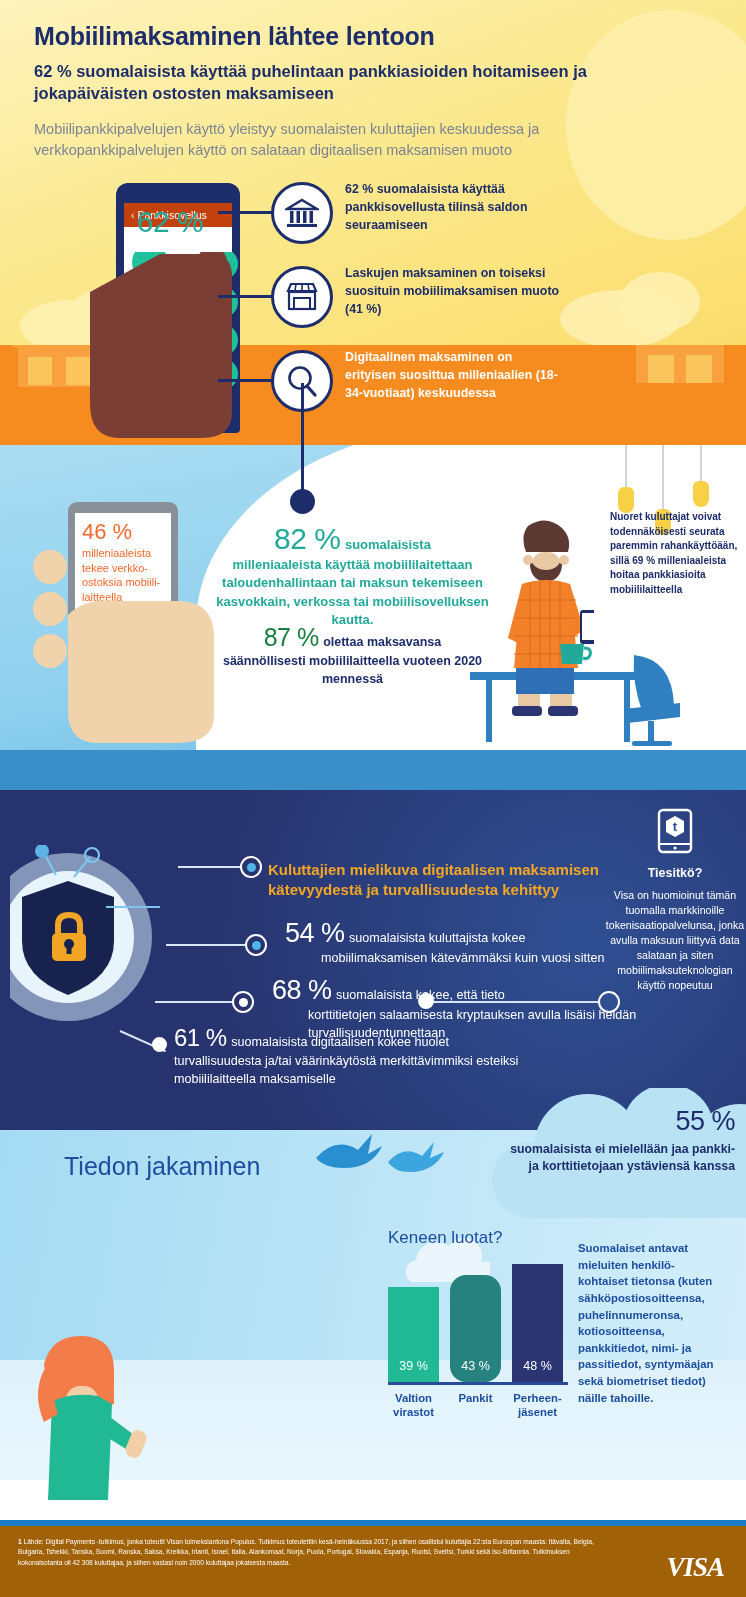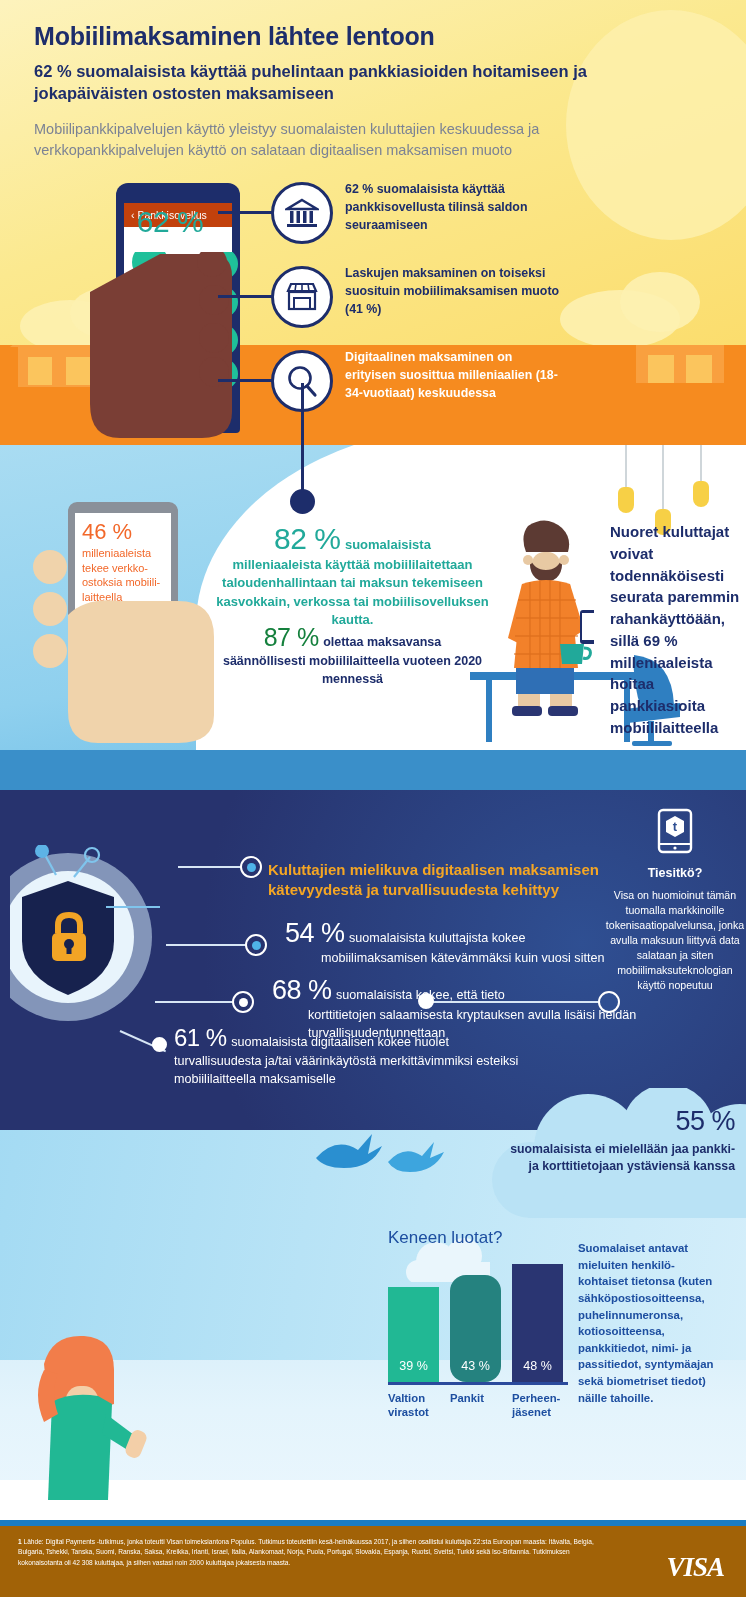--- a/index.html
+++ b/index.html
@@ -131,22 +131,22 @@
   .sm-teal  { font-size:13px; color:#21a99a; font-weight:bold; }
   .body-teal{ font-size:13px; color:#21a99a; font-weight:bold; line-height:1.42; }
   .stat87 {
     position:absolute; left:205px; top:623px; width:295px; text-align:center; z-index:9;
   }
   .big-navy { font-size:25px; color:#15803d; letter-spacing:-.5px; }
   .sm-navy  { font-size:12.5px; color:#1d2d6b; font-weight:bold; }
   .body-navy{ font-size:12.5px; color:#1d2d6b; font-weight:bold; line-height:1.45; }
 
   .youth-note {
-    position:absolute; left:610px; top:521px; width:130px; z-index:9;
-    font-size:15px; line-height:1.45; color:#1d2d6b; font-weight:bold;
+    position:absolute; left:610px; top:510px; width:130px; z-index:9;
+    font-size:10px; line-height:1.45; color:#1d2d6b; font-weight:bold;
   }
   .lamp { position:absolute; width:14px; background:#f7d046; border-radius:0 0 7px 7px; }
   .lamp-cord { position:absolute; width:2px; background:#cfd6da; }
 
   
   .man { position:absolute; left:498px; top:518px; width:96px; height:200px; z-index:8; }
   .desk {
     position:absolute; left:470px; top:672px; width:170px; height:8px;
     background:#2f7fc1; z-index:7;
   }
@@ -236,21 +236,21 @@
   .chart-box { position:absolute; left:388px; top:1228px; width:180px; z-index:10; }
   .chart-title { font-size:17px; color:#1d4ea0; margin-bottom:14px; }
   .bars { position:relative; height:120px; display:flex; align-items:flex-end; gap:11px; }
   .bar { position:relative; width:51px; display:flex; align-items:flex-end; justify-content:center; }
   .bar span {
     color:#ffffff; font-size:12.5px; padding-bottom:9px;
   }
   .axis { height:2.5px; background:#2a4a9c; width:180px; margin-top:0px; }
   .xlabels { display:flex; gap:11px; margin-top:6px; }
   .xlabels div {
-    width:51px; font-size:11.3px; color:#1d4ea0;
+    width:51px; text-align:center; font-size:11.3px; color:#1d4ea0;
     font-weight:bold; line-height:1.25;
   }
   .right-note {
     position:absolute; left:578px; top:1240px; width:140px; z-index:10;
     font-size:11.4px; line-height:1.46; color:#1d4ea0; font-weight:bold;
   }
   .chart-cloud {
     position:absolute; left:398px; top:1238px; width:110px; height:44px;
     z-index:9;
   }
@@ -553,20 +553,21 @@
       <circle cx="272" cy="66" r="50"></circle>
       <rect x="60" y="60" width="260" height="70"></rect>
       <circle cx="62" cy="92" r="38"></circle>
     </g>
   </svg>
   <div class="stat55">
     <div class="c55-big">55 %</div>
     <div class="c55-txt">suomalaisista ei mielellään jaa pankki- ja korttitietojaan ystäviensä kanssa</div>
   </div>
 
+  <div class="share-title">Tiedon jakaminen</div>
   <svg class="birds" viewBox="0 0 150 60">
     <path d="M6 30 Q26 8 48 22 L62 6 L58 26 L72 18 Q62 40 34 40 Q14 40 6 30Z" fill="#2a8fd0"></path>
     <path d="M78 34 Q94 16 112 28 L124 14 L120 30 L134 24 Q124 44 100 44 Q84 44 78 34Z" fill="#3da5de"></path>
   </svg>
 
 
   <svg class="woman" viewBox="0 0 150 170">
     <path d="M26 34 Q34 4 66 6 Q96 8 96 40 L96 74 Q62 86 30 74 Z" fill="#f27d4a"></path>
     <rect x="48" y="56" width="32" height="34" rx="14" fill="#f3cfa8"></rect>
     <path d="M34 72 Q52 62 80 66 L94 74 L90 170 L30 170 Z" fill="#21b894"></path>

